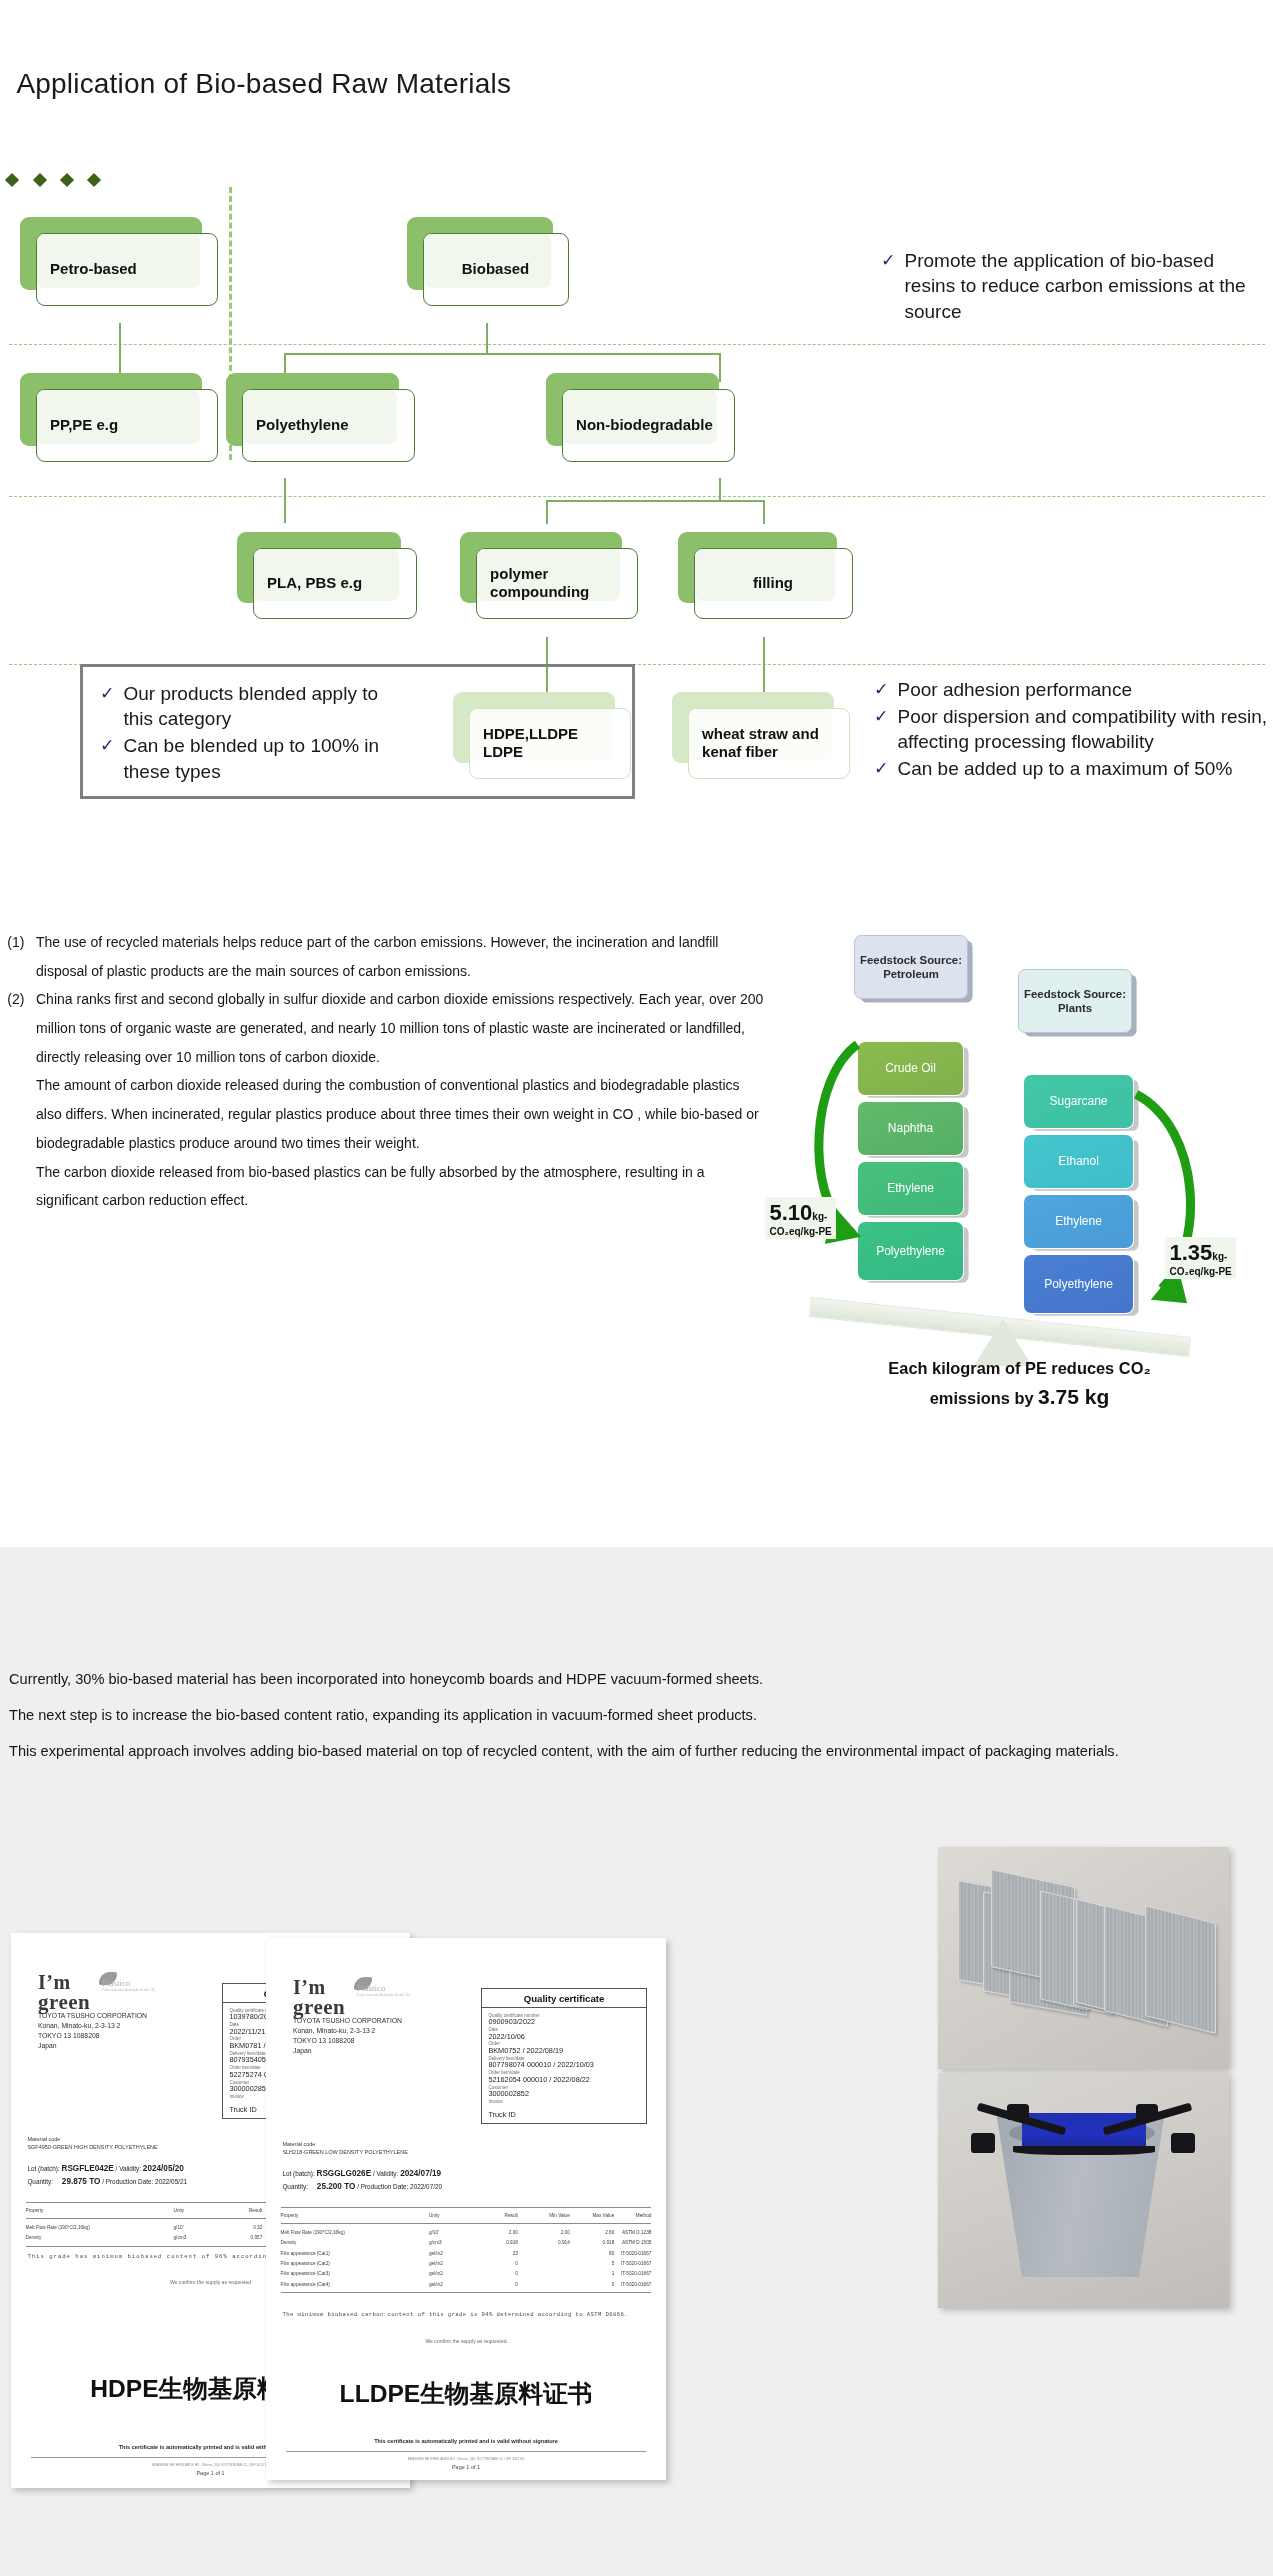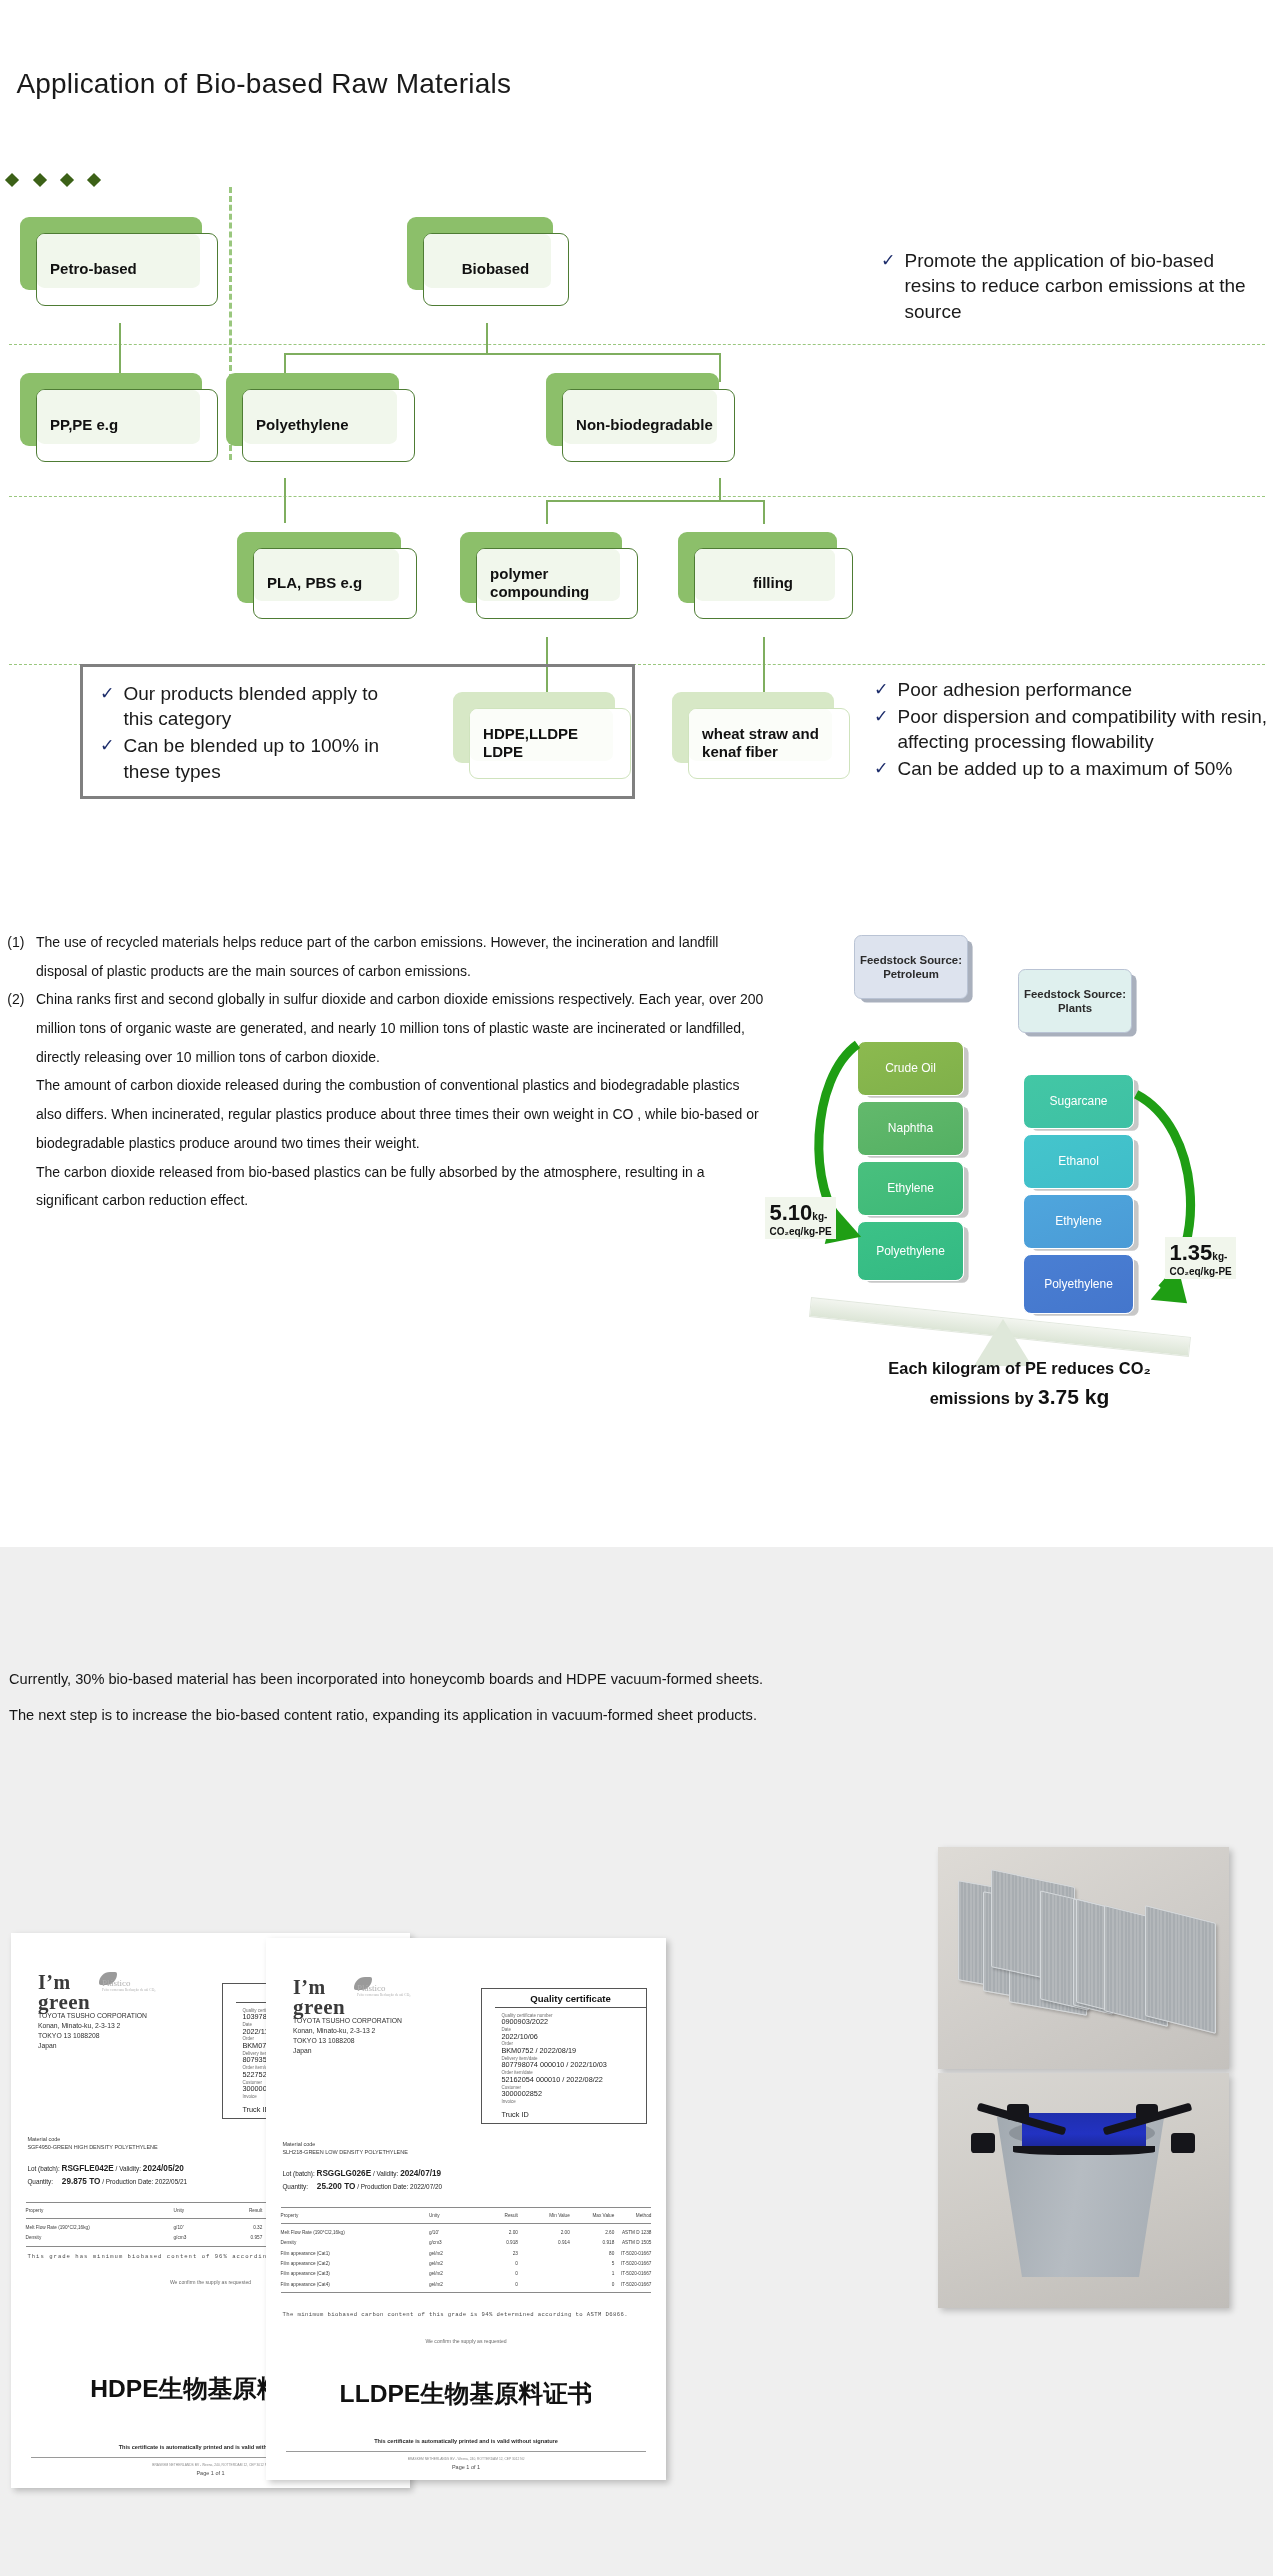--- a/index.html
+++ b/index.html
@@ -126,21 +126,21 @@
   .cert-logo { position:absolute; left:27px; top:38px; }
   .cert-logo .im { font-family:"Liberation Serif", serif; font-size:20px; font-weight:700; color:#3a3a3a; letter-spacing:0.5px;}
   .cert-logo .grn { font-family:"Liberation Serif", serif; font-size:21px; font-weight:700; color:#3a3a3a; letter-spacing:0.5px; margin-top:-3.6px;}
   .cert-logo .leaf {
     position:absolute; right:-27px; top:0.9px; width:18px; height:13.6px;
     background:#9a9a9a; border-radius: 11px 1.8px 11px 1.8px;
   }
   .cert-plastico { position:absolute; left:91px; top:45px; font-size:9px; color:#b0b0b0; font-family:"Liberation Serif",serif;}
   .cert-plastico .sub { font-size:3.6px; display:block; line-height:1.3; }
   .cert-addr { position:absolute; left:27px; top:78px; font-size:6.8px; line-height:1.45; color:#2f2f2f; }
-  .cert-qbox { position:absolute; border:0.9px solid #555;padding-left:13px; }
+  .cert-qbox { position:absolute; border:0.9px solid #555; }
   .cert-qtitle { text-align:center; font-size:9.6px; font-weight:700; padding:3.6px 0 3.6px; border-bottom:0.9px solid #555; color:#111;}
   .cert-fields { padding:4.5px 6.4px; font-size:5.5px; line-height:1.22; }
   .cert-fields .k { color:#6d6d6d; font-size:4.5px; }
   .cert-fields .v { font-size:7.3px; color:#1d1d1d; }
   .cert-mat { position:absolute; left:16.4px; font-size:5.5px; line-height:1.5; color:#3a3a3a;}
   .cert-lot { position:absolute; left:16.4px; font-size:6.4px; line-height:1.6; color:#222;}
   .cert-lot b { font-size:8.2px; }
   .cert-table { position:absolute; left:14.6px; right:14.6px; font-size:4.7px; color:#3c3c3c; }
   .cert-table .hr { border-top:0.9px solid #8a8a8a; margin:2.7px 0;}
   .cert-table .row { display:flex; padding:2.7px 0; }
@@ -410,20 +410,21 @@
     </div>
   </div>
 
 </div>
 
 <div id="slide2">
 
   <div class="gray-text">
     <p>Currently, 30% bio-based material has been incorporated into honeycomb boards and HDPE vacuum-formed sheets.</p>
     <p>The next step is to increase the bio-based content ratio, expanding its application in vacuum-formed sheet products.</p>
+    <p>This experimental approach involves adding bio-based material on top of recycled content, with the aim of further reducing the environmental impact of packaging materials.</p>
   </div>
 
   <div class="cert" style="left:11px; top:386px; width:399px; height:555px;">
     <div class="cert-logo">
       <div class="im">I’m</div>
       <div class="grn">green</div>
       <div class="leaf"></div>
     </div>
     <div class="cert-plastico">
       <span>Plástico</span>

